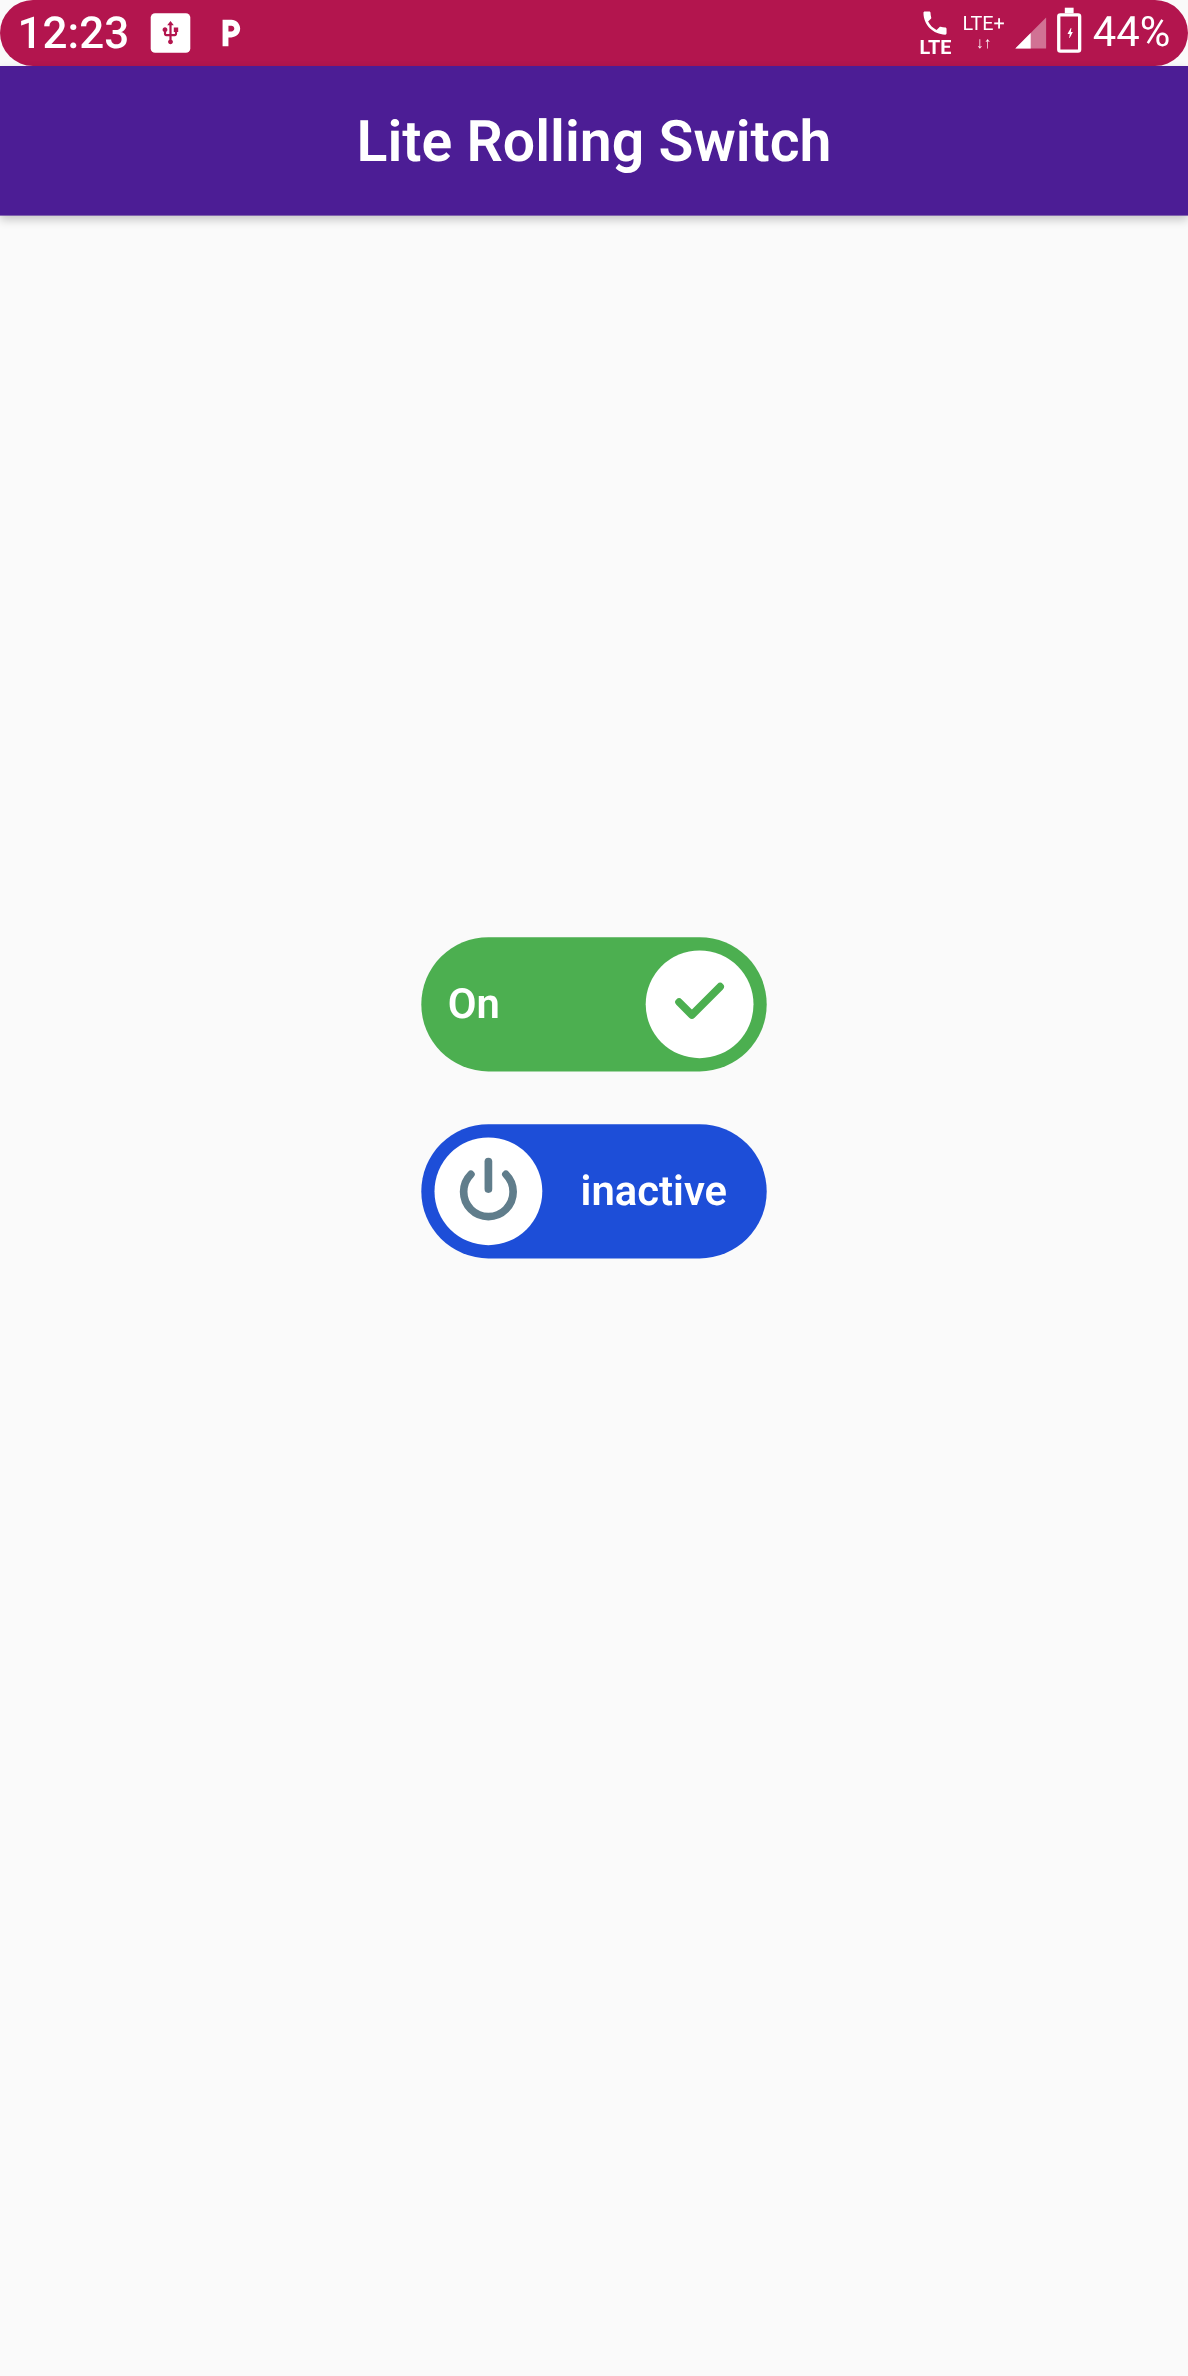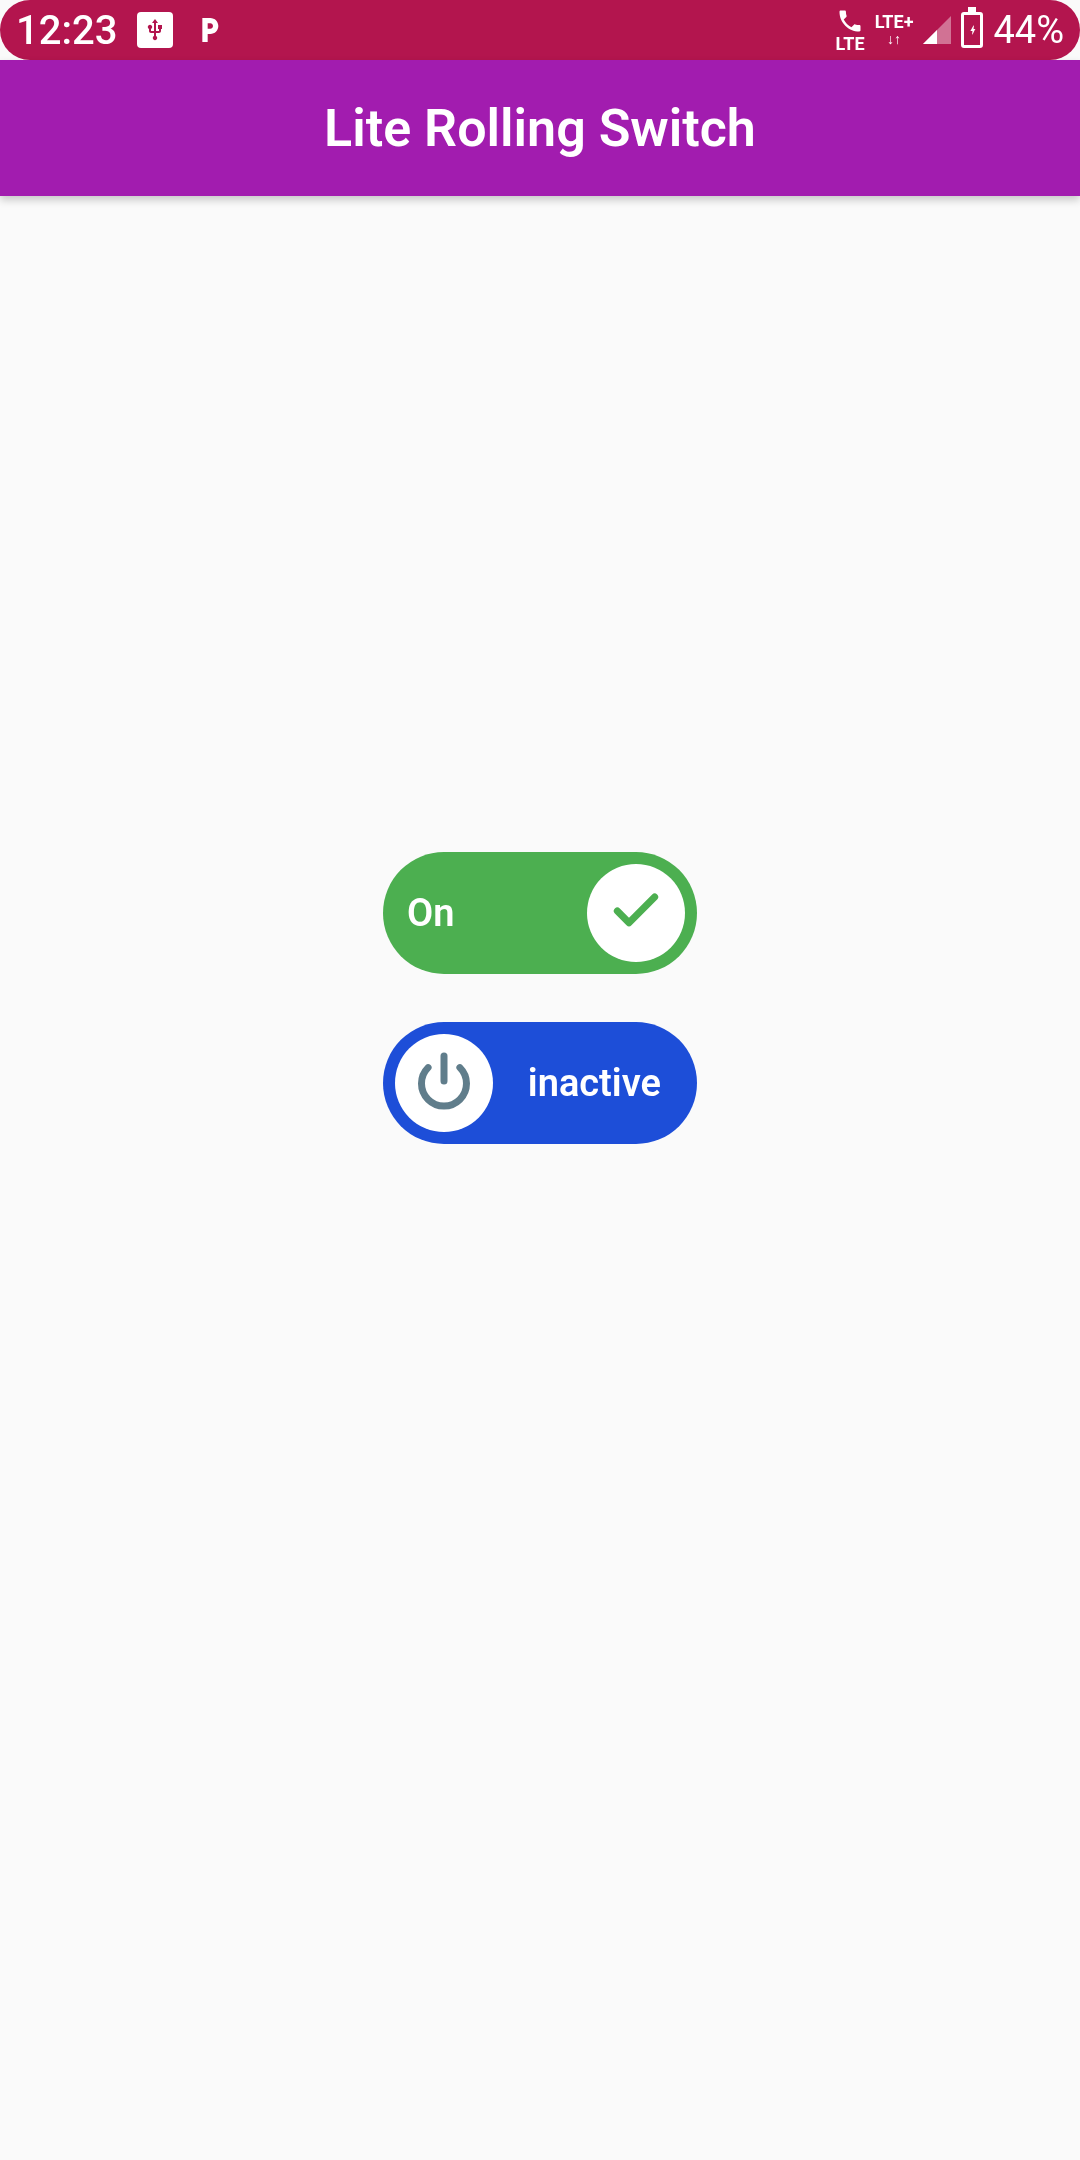--- a/index.html
+++ b/index.html
@@ -63,21 +63,21 @@
       align-items: flex-start;
       gap: 4px;
     }
     .lte-text {
       font-size: 18px;
       font-weight: bold;
       line-height: 1;
     }
     .lte-plus {
       font-size: 18px;
-      font-weight: bold;
+      font-weight: normal;
       line-height: 1;
     }
     .signal-triangle {
       width: 0;
       height: 0;
       border-style: solid;
       border-width: 0 0 28px 28px;
       border-color: transparent transparent rgba(255,255,255,0.4) transparent;
       position: relative;
     }
@@ -114,21 +114,21 @@
       left: 3px;
       color: white;
       font-size: 20px;
     }
     .battery-pct {
       font-size: 38px;
       font-weight: 400;
     }
     .app-bar {
       height: 136px;
-      background: #a21caf;
+      background: #4c1d95;
       display: flex;
       align-items: center;
       justify-content: center;
       box-shadow: 0 4px 8px rgba(0,0,0,0.2);
     }
     .app-title {
       color: white;
       font-size: 52px;
       font-weight: 600;
     }

